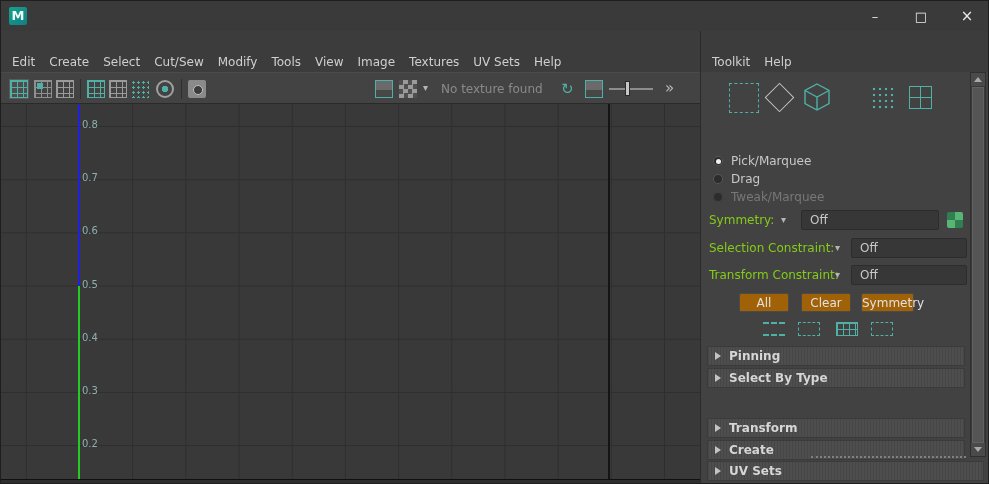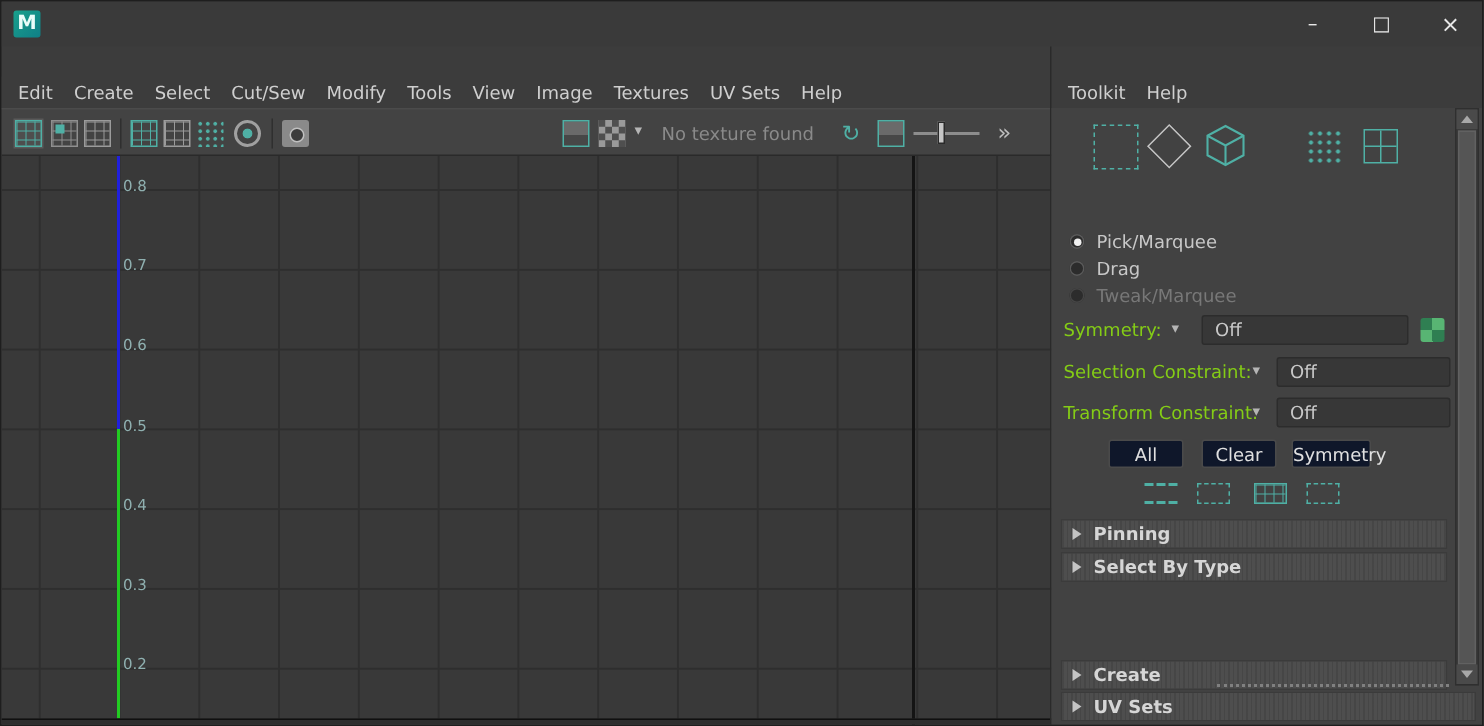--- a/index.html
+++ b/index.html
@@ -102,21 +102,21 @@
   .radio-row.disabled .radio{ box-shadow:inset 0 0 0 1px #454545; }
 
   .ctl-row{ position:absolute; height:20px; }
   .ctl-label{ position:absolute; top:3px; font-size:12px; color:#84cc16; white-space:nowrap; }
   .ctl-caret{ position:absolute; top:4px; font-size:10px; color:#b5b5b5; }
   .ctl-field{ position:absolute; top:0; height:20px; line-height:19px; background:#373737;
     border:1px solid #2c2c2c; border-radius:2px; padding:0 8px; font-size:12px; color:#c8c8c8; }
   .sym-icon{ position:absolute; left:246px; top:2px; width:16px; height:16px; border-radius:2px;
     background:conic-gradient(#58b573 0 25%, #2f7f52 0 50%, #58b573 0 75%, #2f7f52 0 100%); }
 
-  .btn{ position:absolute; top:0; height:19px; line-height:19px; background:#0f172a; border:1px solid #4a4a4a;
+  .btn{ position:absolute; top:0; height:19px; line-height:19px; background:#a16207; border:1px solid #4a4a4a;
     border-radius:2px; text-align:center; font-size:12px; color:#e0e0e0; cursor:default; }
 
   .mini-icon{ position:absolute; top:0; width:22px; height:14px; border-top:2px dashed #4fb0a5; border-bottom:2px dashed #4fb0a5; }
   .mini-icon.solid{ border:1px solid #4fb0a5;
     background-image:linear-gradient(#4fb0a5 1px,transparent 1px),linear-gradient(90deg,#4fb0a5 1px,transparent 1px);
     background-size:6px 6px; }
   .mini-icon.dashed-all{ border:1px dashed #4fb0a5; }
 
   .section{ position:absolute; left:6px; width:258px; height:20px; display:flex; align-items:center;
     background:#4e4e4e;
@@ -268,20 +268,24 @@
     </div>
 
     <div class="section" style="top:274px">
       <span class="tri-right"></span>
       <span class="section-label">Pinning</span>
     </div>
     <div class="section" style="top:296px">
       <span class="tri-right"></span>
       <span class="section-label">Select By Type</span>
     </div>
+    <div class="section" style="top:346px">
+      <span class="tri-right"></span>
+      <span class="section-label">Transform</span>
+    </div>
     <div class="section" style="top:368px">
       <span class="tri-right"></span>
       <span class="section-label">Create</span>
     </div>
     <div class="grip-dots"></div>
     <div class="section wide" style="top:389px">
       <span class="tri-right"></span>
       <span class="section-label">UV Sets</span>
     </div>
 

